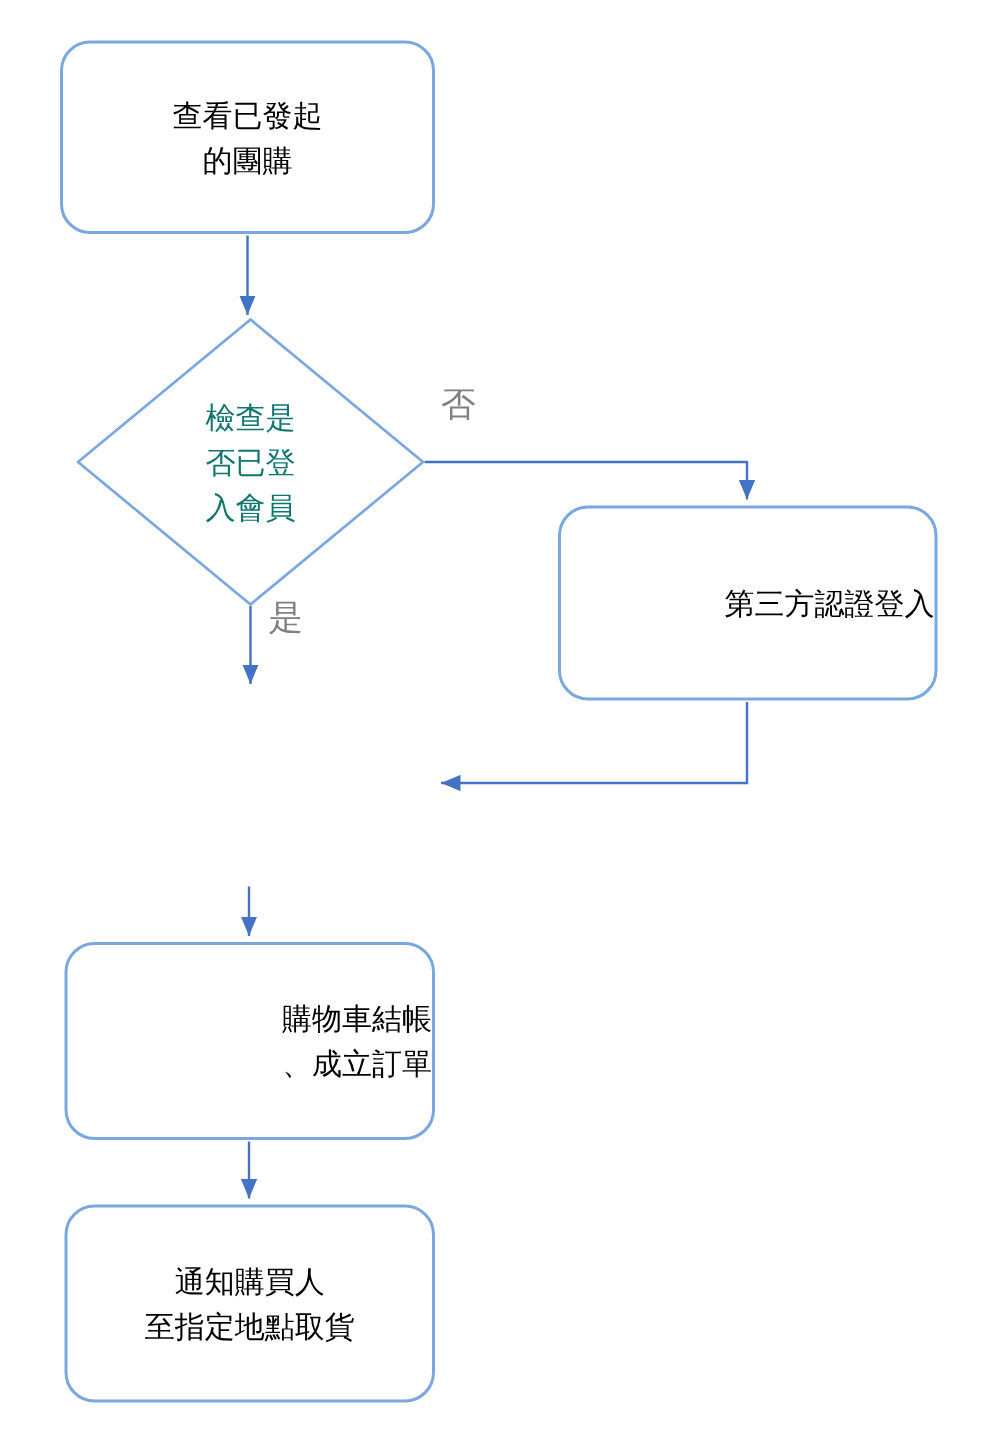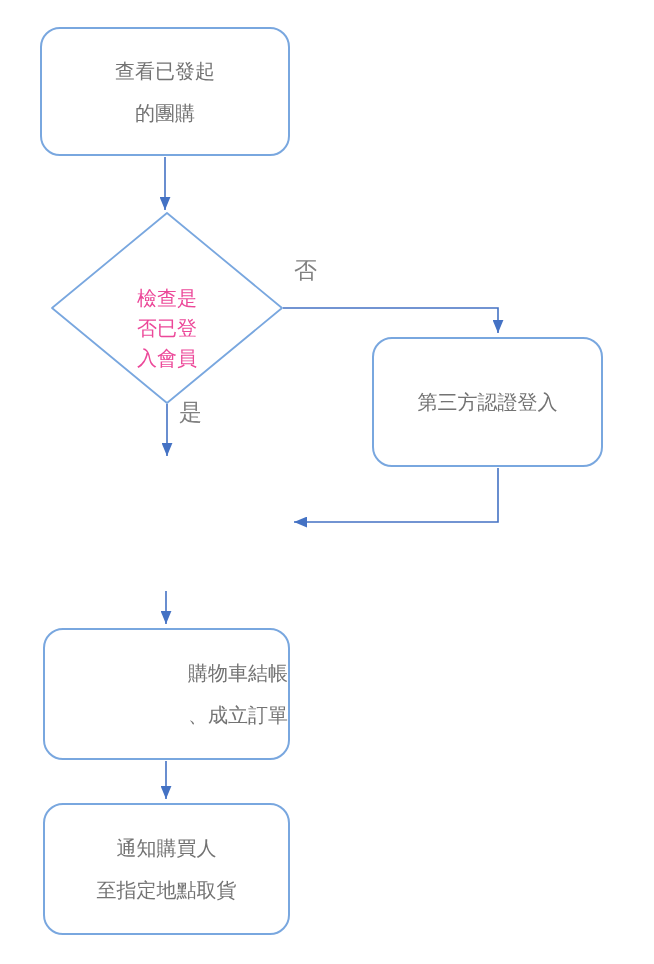--- a/index.html
+++ b/index.html
@@ -15,40 +15,39 @@
     position:absolute;
     box-sizing:border-box;
     border:2px solid #79a7df;
     border-radius:20px;
     background:#ffffff;
     display:flex;align-items:center;justify-content:center;
     text-align:center;
   }
   .node-label{
     font-size:20px;
-    line-height:42px;
-    color:#737373;
+    line-height:30px;
+    color:#000000;
     white-space:pre-line;
   }
   .diamond-text{
     position:absolute;
     display:flex;align-items:center;justify-content:center;
-    font-size:20px;line-height:30px;color:#ec4899;
+    font-size:20px;line-height:30px;color:#0f766e;
     white-space:pre-line;
-    margin-top:20px;
   }
   .edge-label{
     position:absolute;
     font-size:23px;
     color:#808080;
     line-height:1;
   }
   
   .n-start{left:40px;top:27px;width:250px;height:129px;}
-  .n-third{left:372px;top:337px;width:231px;height:130px;}
+  .n-third{left:372px;top:337px;width:253px;height:130px;justify-content:flex-end;}
   .n-cart{left:43px;top:460px;width:247px;height:130px;}
   .n-checkout{left:43px;top:628px;width:247px;height:132px;justify-content:flex-end;}
   .n-notify{left:43px;top:803px;width:247px;height:132px;}
   .t-decision{left:97px;top:262px;width:140px;height:92px;}
   .l-no{left:294px;top:259px;}
   .l-yes{left:179px;top:401px;}
 </style>
 </head>
 <body>
 

